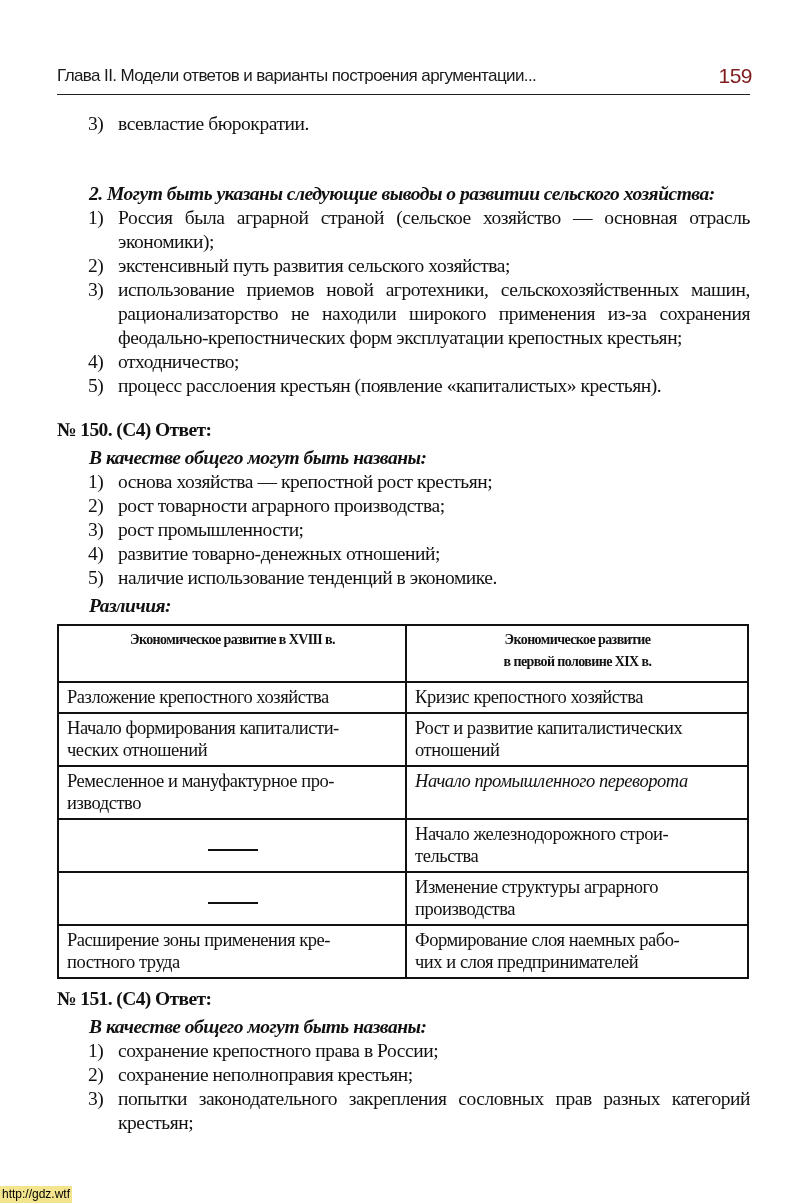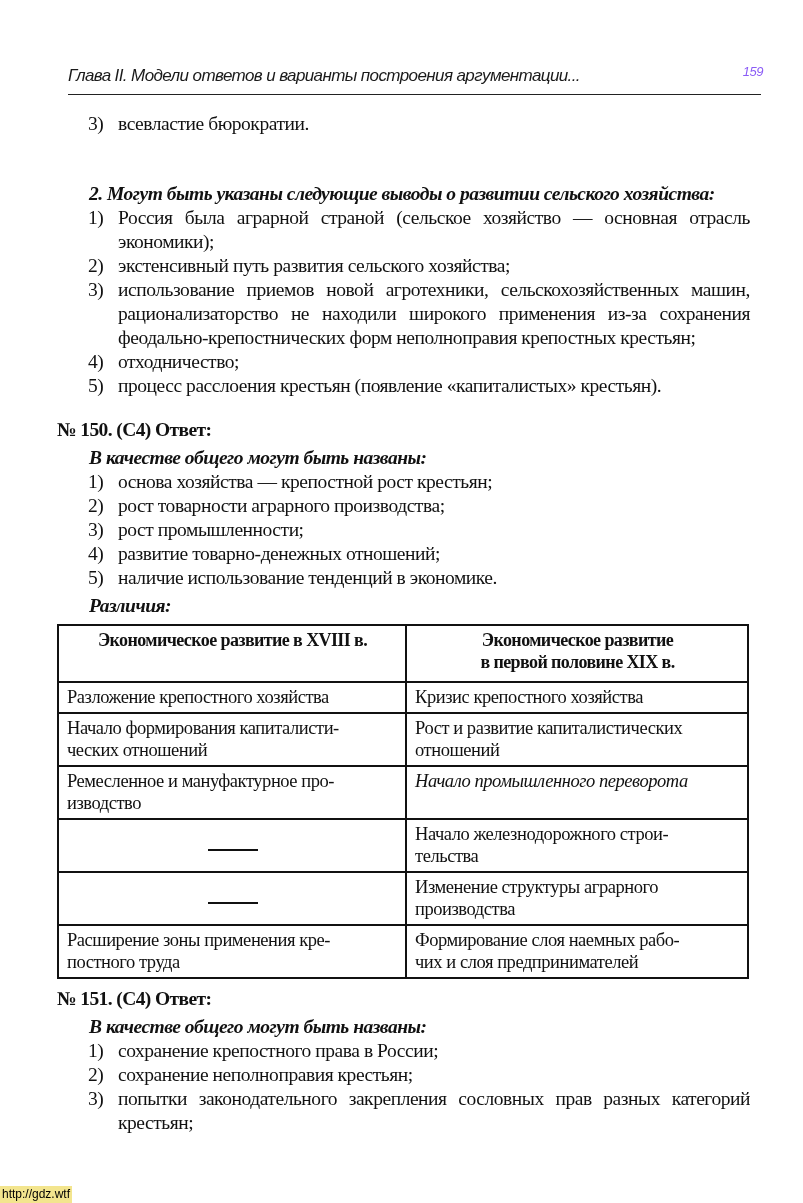--- a/index.html
+++ b/index.html
@@ -2,51 +2,50 @@
 <html><head>
   <meta charset="utf-8">
   <style>
     html, body { margin: 0; padding: 0; background: #ffffff; }
     body {
       width: 803px; height: 1203px; position: relative; overflow: hidden;
       font-family: "Liberation Serif", "DejaVu Serif", serif;
       color: #111;
     }
     .header {
-      position: absolute; left: 68px; top: 62px; width: 693px; height: 32px;
+      position: absolute; left: 57px; top: 62px; width: 693px; height: 32px;
       border-bottom: 1.5px solid #222;
-      font-style: italic;
     }
     .header .title {
       position: absolute; left: 0; top: 4px;
       font-family: "Liberation Sans", "DejaVu Sans", sans-serif;
       font-size: 17px; letter-spacing: -0.6px; color: #1a1a1a;
     }
     .header .pagenum {
       position: absolute; right: -2px; top: 2px;
       font-family: "Liberation Sans", "DejaVu Sans", sans-serif;
-      font-size: 13px; color: #8b5cf6; letter-spacing: -0.5px; margin-left: 40px;
+      font-size: 21px; color: #7f1d1d; letter-spacing: -0.5px; margin-left: 40px;
     }
     .content { position: absolute; left: 57px; top: 112px; width: 693px; }
     .line { font-size: 19.5px; line-height: 24px; letter-spacing: -0.45px; }
     .item { display: flex; }
     .item .num { width: 30px; padding-left: 31px; flex: none; }
     .item .txt { flex: 1; text-align: justify; }
     .ital { font-style: italic; font-weight: bold; padding-left: 32px; letter-spacing: -0.5px; margin-top: 46px; }
     .qhead { font-weight: bold; margin-top: 20px; letter-spacing: -0.6px; }
     table.diff {
       border-collapse: collapse; margin-top: 6px; width: 692px;
       font-size: 18.5px; line-height: 22px; letter-spacing: -0.45px;
     }
     table.diff td, table.diff th {
       border: 2px solid #111; padding: 3px 7px 4px 8px; vertical-align: top; text-align: left;
     }
     table.diff th {
       font-weight: bold; text-align: center; padding-bottom: 8px;
-      font-size: 18px; letter-spacing: -0.6px; vertical-align: top;
+      font-size: 14px; letter-spacing: -0.6px; vertical-align: top;
     }
     table.diff td.c1, table.diff th.c1 { width: 331px; }
     table.diff td.blank { vertical-align: middle; text-align: center; }
     .dash { display: inline-block; width: 50px; border-top: 2px solid #111; }
     .wm {
       position: absolute; left: 0; top: 1186px; height: 17px; padding: 0 2px;
       background: #f3e58e;
       font-family: "Liberation Sans", "DejaVu Sans", sans-serif; font-size: 12px; line-height: 17px;
       color: #000;
     }
@@ -71,21 +70,21 @@
     <div class="line item">
         <span class="num">1)</span>
         <span class="txt">Россия была аграрной страной (сельское хозяйство — основная отрасль экономики);</span>
       </div>
     <div class="line item">
         <span class="num">2)</span>
         <span class="txt">экстенсивный путь развития сельского хозяйства;</span>
       </div>
     <div class="line item">
         <span class="num">3)</span>
-        <span class="txt">использование приемов новой агротехники, сельскохозяйственных машин, рационализаторство не находили широкого применения из-за сохранения феодально-крепостнических форм неполноправия крепостных крестьян;</span>
+        <span class="txt">использование приемов новой агротехники, сельскохозяйственных машин, рационализаторство не находили широкого применения из-за сохранения феодально-крепостнических форм эксплуатации крепостных крестьян;</span>
       </div>
     <div class="line item">
         <span class="num">4)</span>
         <span class="txt">отходничество;</span>
       </div>
     <div class="line item">
         <span class="num">5)</span>
         <span class="txt">процесс расслоения крестьян (появление «капиталистых» крестьян).</span>
       </div>
   </div>

